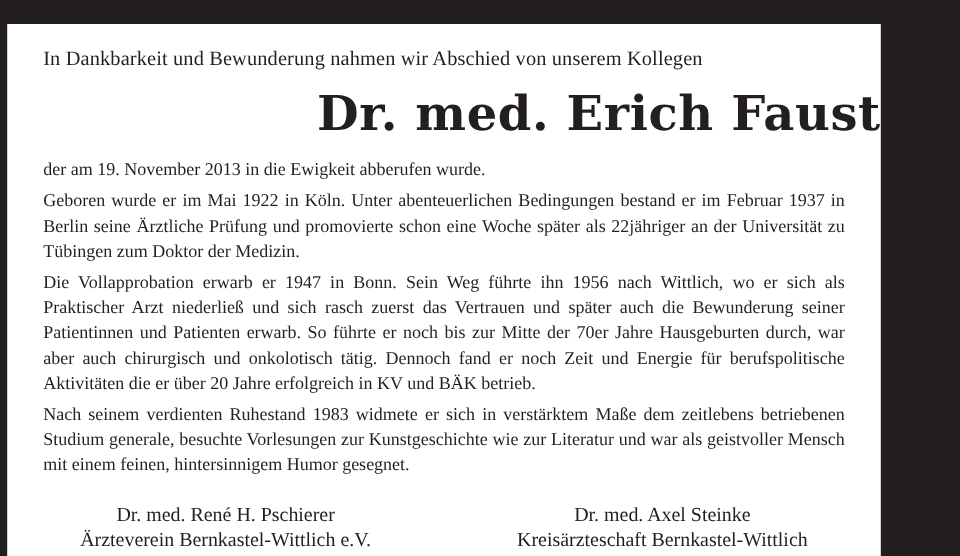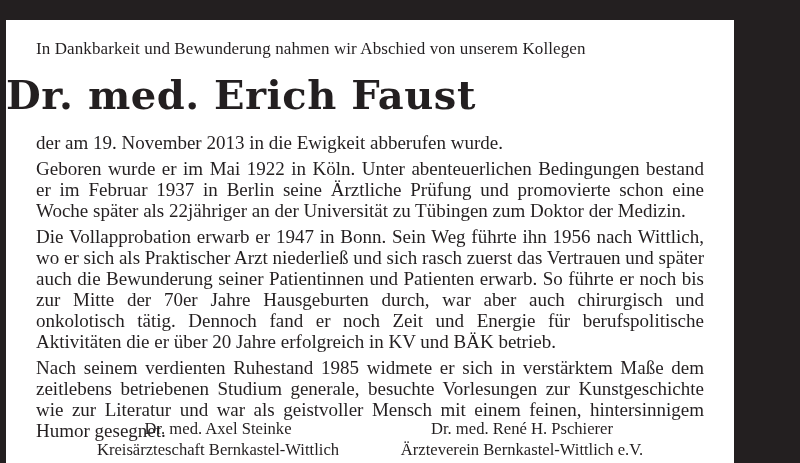--- a/index.html
+++ b/index.html
@@ -18,30 +18,30 @@
     padding: 0 30px;
   }
   .intro {
     position: absolute; left: 30px; top: 19px;
     font-family: "Liberation Serif", serif;
     font-size: 17px; letter-spacing: 0.1px;
     white-space: nowrap;
   }
   .name {
     position: absolute; left: 0; right: 0; top: 52px;
-    text-align: left;
+    text-align: right;
     font-family: "DejaVu Serif", serif;
     font-weight: bold;
     font-size: 40px; letter-spacing: 0.5px;
     line-height: 46px;
   }
   .body {
     position: absolute; left: 30px; right: 30px; top: 112px;
     font-family: "Liberation Serif", serif;
-    font-size: 19px;
+    font-size: 15px;
     line-height: 21px;
   }
   .para {
     margin: 0 0 5px 0;
     text-align: justify;
     text-align-last: left;
   }
   .para.nojust { text-align: left; }
   .signatures {
     position: absolute; left: 30px; right: 30px; top: 398px;
@@ -58,26 +58,26 @@
 <body>
 
 <div class="card">
   <div class="intro">In Dankbarkeit und Bewunderung nahmen wir Abschied von unserem Kollegen</div>
   <div class="name">Dr. med. Erich Faust</div>
 
   <div class="body">
     <p class="para nojust">der am 19. November 2013 in die Ewigkeit abberufen wurde.</p>
     <p class="para">Geboren wurde er im Mai 1922 in Köln. Unter abenteuerlichen Bedingungen bestand er im Februar 1937 in Berlin seine Ärztliche Prüfung und promovierte schon eine Woche später als 22jähriger an der Universität zu Tübingen zum Doktor der Medizin.</p>
     <p class="para">Die Vollapprobation erwarb er 1947 in Bonn. Sein Weg führte ihn 1956 nach Wittlich, wo er sich als Praktischer Arzt niederließ und sich rasch zuerst das Vertrauen und später auch die Bewunderung seiner Patientinnen und Patienten erwarb. So führte er noch bis zur Mitte der 70er Jahre Haus­geburten durch, war aber auch chirurgisch und onkolotisch tätig. Dennoch fand er noch Zeit und Energie für berufspolitische Aktivitäten die er über 20 Jahre erfolgreich in KV und BÄK betrieb.</p>
-    <p class="para">Nach seinem verdienten Ruhestand 1985 widmete er sich in verstärktem Maße dem zeitlebens betriebenen Studium generale, besuchte Vorlesungen zur Kunstgeschichte wie zur Literatur und war als geistvoller Mensch mit einem feinen, hintersinnigem Humor gesegnet.</p>
+    <p class="para">Nach seinem verdienten Ruhestand 1983 widmete er sich in verstärktem Maße dem zeitlebens betriebenen Studium generale, besuchte Vorlesungen zur Kunstgeschichte wie zur Literatur und war als geistvoller Mensch mit einem feinen, hintersinnigem Humor gesegnet.</p>
   </div>
 
   <div class="signatures">
+    <div class="sig right">
+      <div>Dr. med. René H. Pschierer</div>
+      <div>Ärzteverein Bernkastel-Wittlich e.V.</div>
+    </div>
     <div class="sig left">
       <div>Dr. med. Axel Steinke</div>
       <div>Kreisärzteschaft Bernkastel-Wittlich</div>
-    </div>
-    <div class="sig right">
-      <div>Dr. med. René H. Pschierer</div>
-      <div>Ärzteverein Bernkastel-Wittlich e.V.</div>
     </div>
   </div>
 </div>
 
 </body></html>

